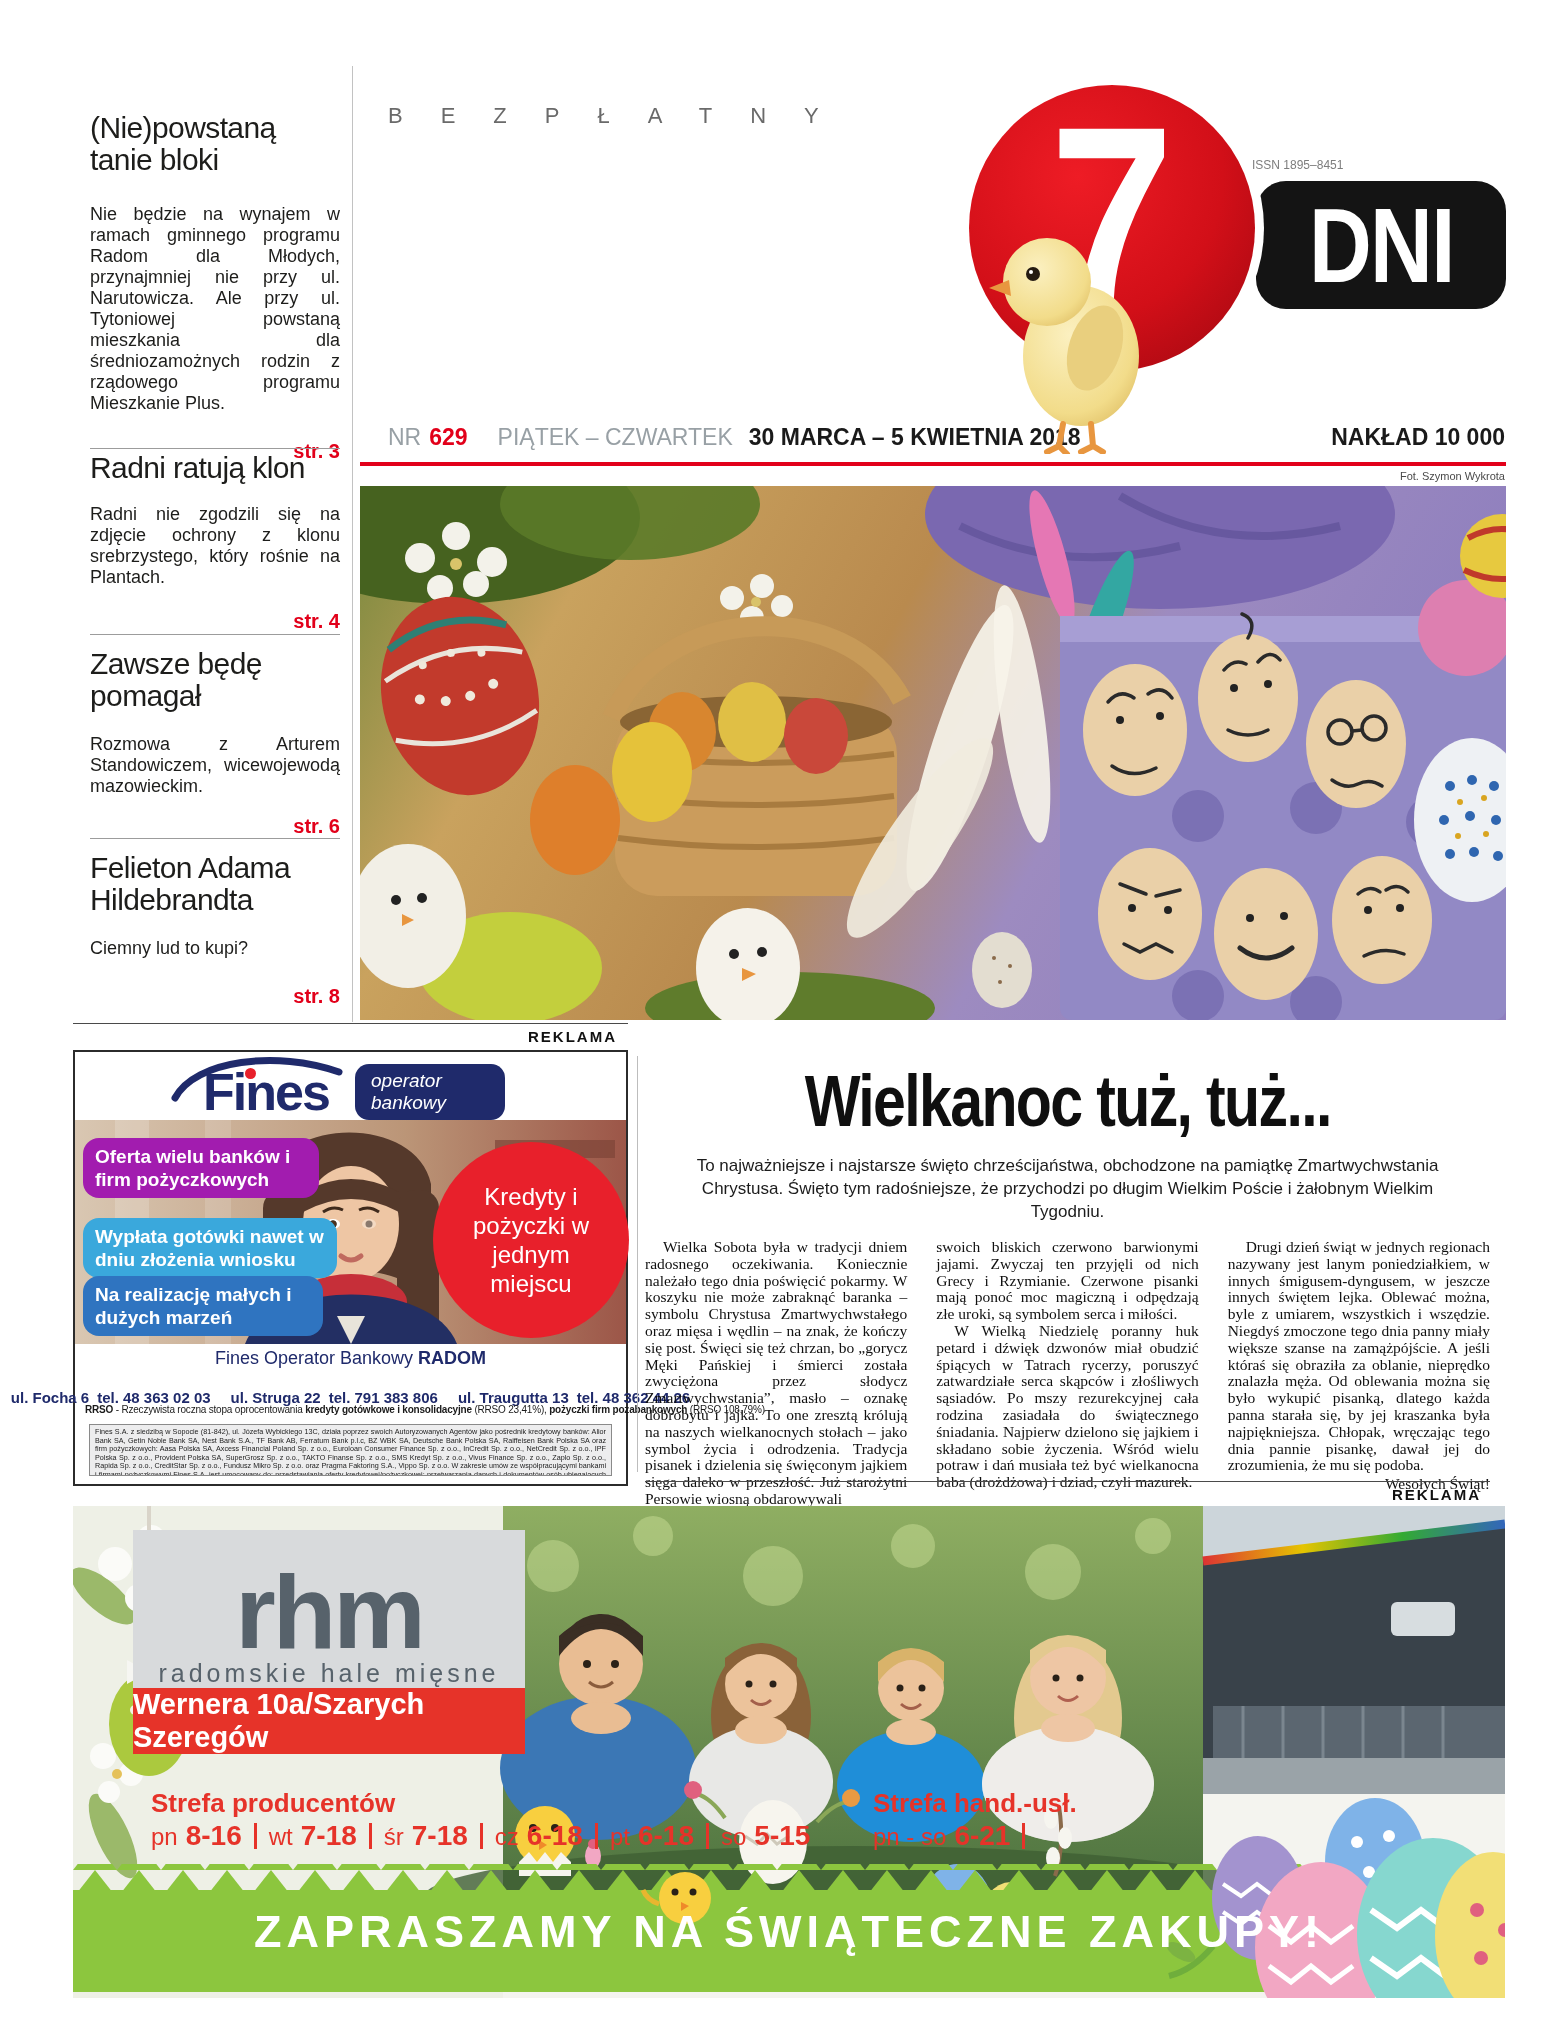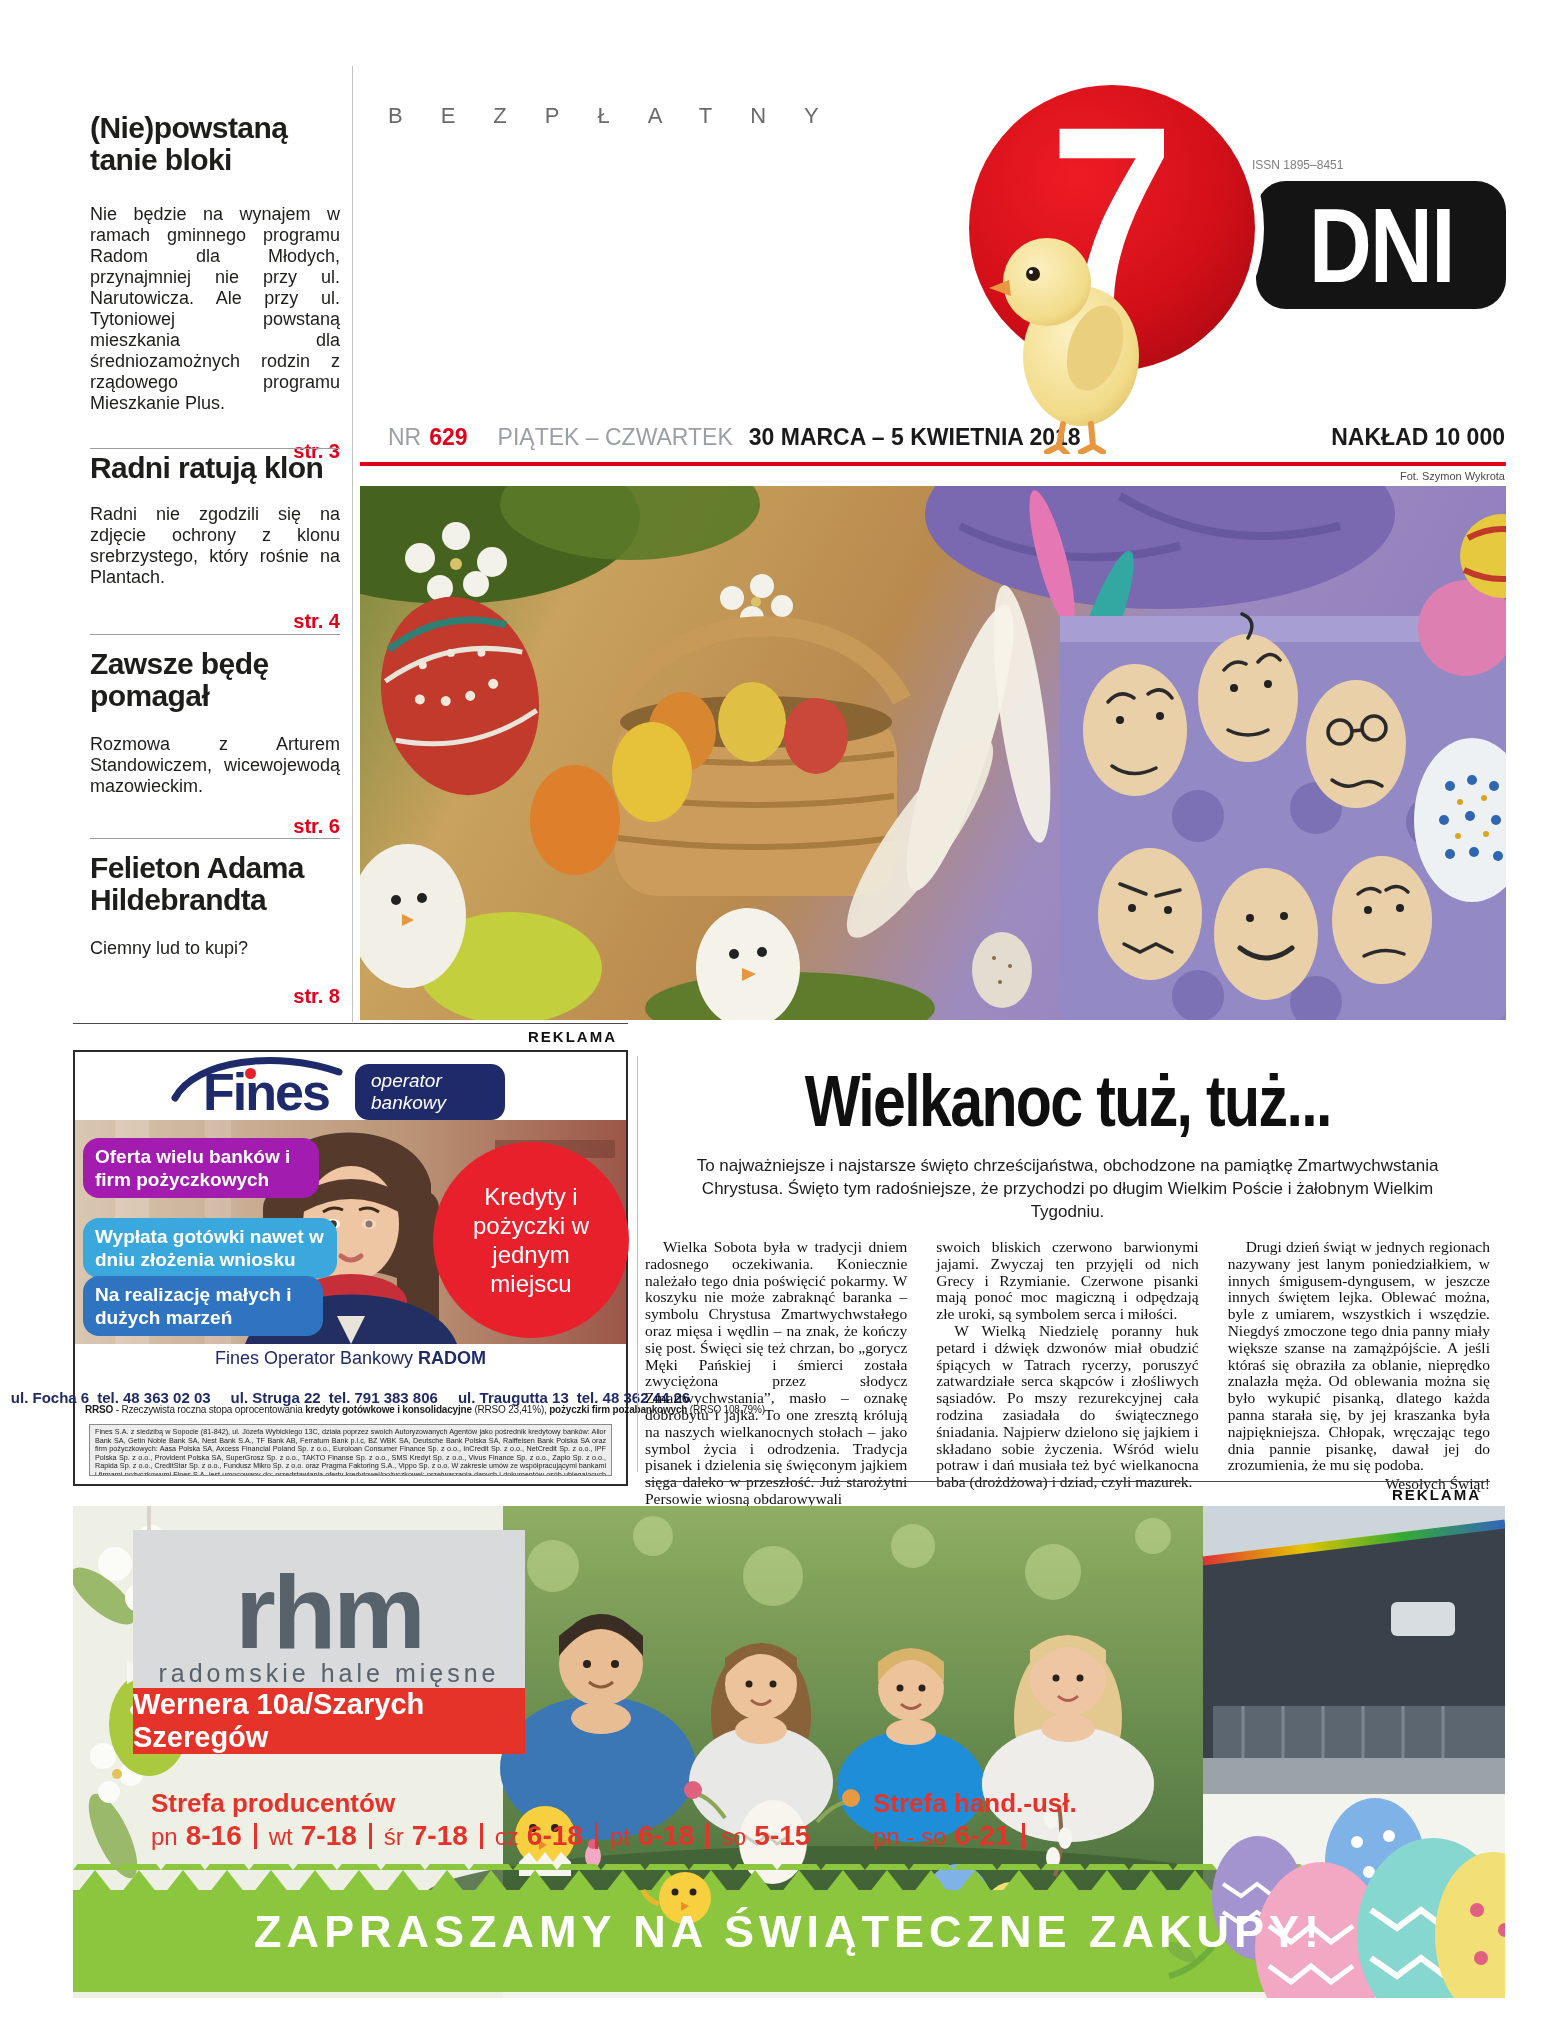--- a/index.html
+++ b/index.html
@@ -1,20 +1,20 @@
 <!DOCTYPE html>
 <html lang="pl"><head>
 <meta charset="utf-8">
 <style>
   html,body{margin:0;padding:0;background:#fff;}
   #page{position:relative;width:1558px;height:2028px;background:#fff;overflow:hidden;
         font-family:"Liberation Sans",sans-serif;color:#1d1d1b;}
   
   .side-art{position:absolute;left:90px;width:250px;}
-  .side-head{font-size:30px;line-height:32px;font-weight:700;letter-spacing:-0.6px;margin:0;color:#1d1d1b;}
+  .side-head{font-size:30px;line-height:32px;font-weight:400;letter-spacing:-0.6px;margin:0;color:#1d1d1b;}
   .side-body{font-size:18px;line-height:21px;margin:0;text-align:justify;color:#1d1d1b;}
   .side-page{font-size:20px;font-weight:700;color:#e2001a;text-align:right;}
   .side-rule{position:absolute;left:90px;width:250px;height:1px;background:#9c9c9c;}
   .v-divider{position:absolute;left:352px;top:66px;width:1px;height:956px;background:#c2c2c2;}
   
   .free-label{position:absolute;left:388px;top:103px;font-size:22px;color:#6a6a6a;letter-spacing:38px;white-space:nowrap;}
   .gray-box{position:absolute;left:378px;top:130px;width:638px;height:172px;border-radius:46px;background:#b5b7b9;z-index:1;
             display:flex;align-items:center;justify-content:center;}
   .tyg{font-size:138px;font-weight:700;color:#fff;letter-spacing:-4px;transform:scaleX(0.78);white-space:nowrap;}
   .issn{position:absolute;left:1252px;top:158px;font-size:12px;color:#7d7d7d;z-index:2;}

